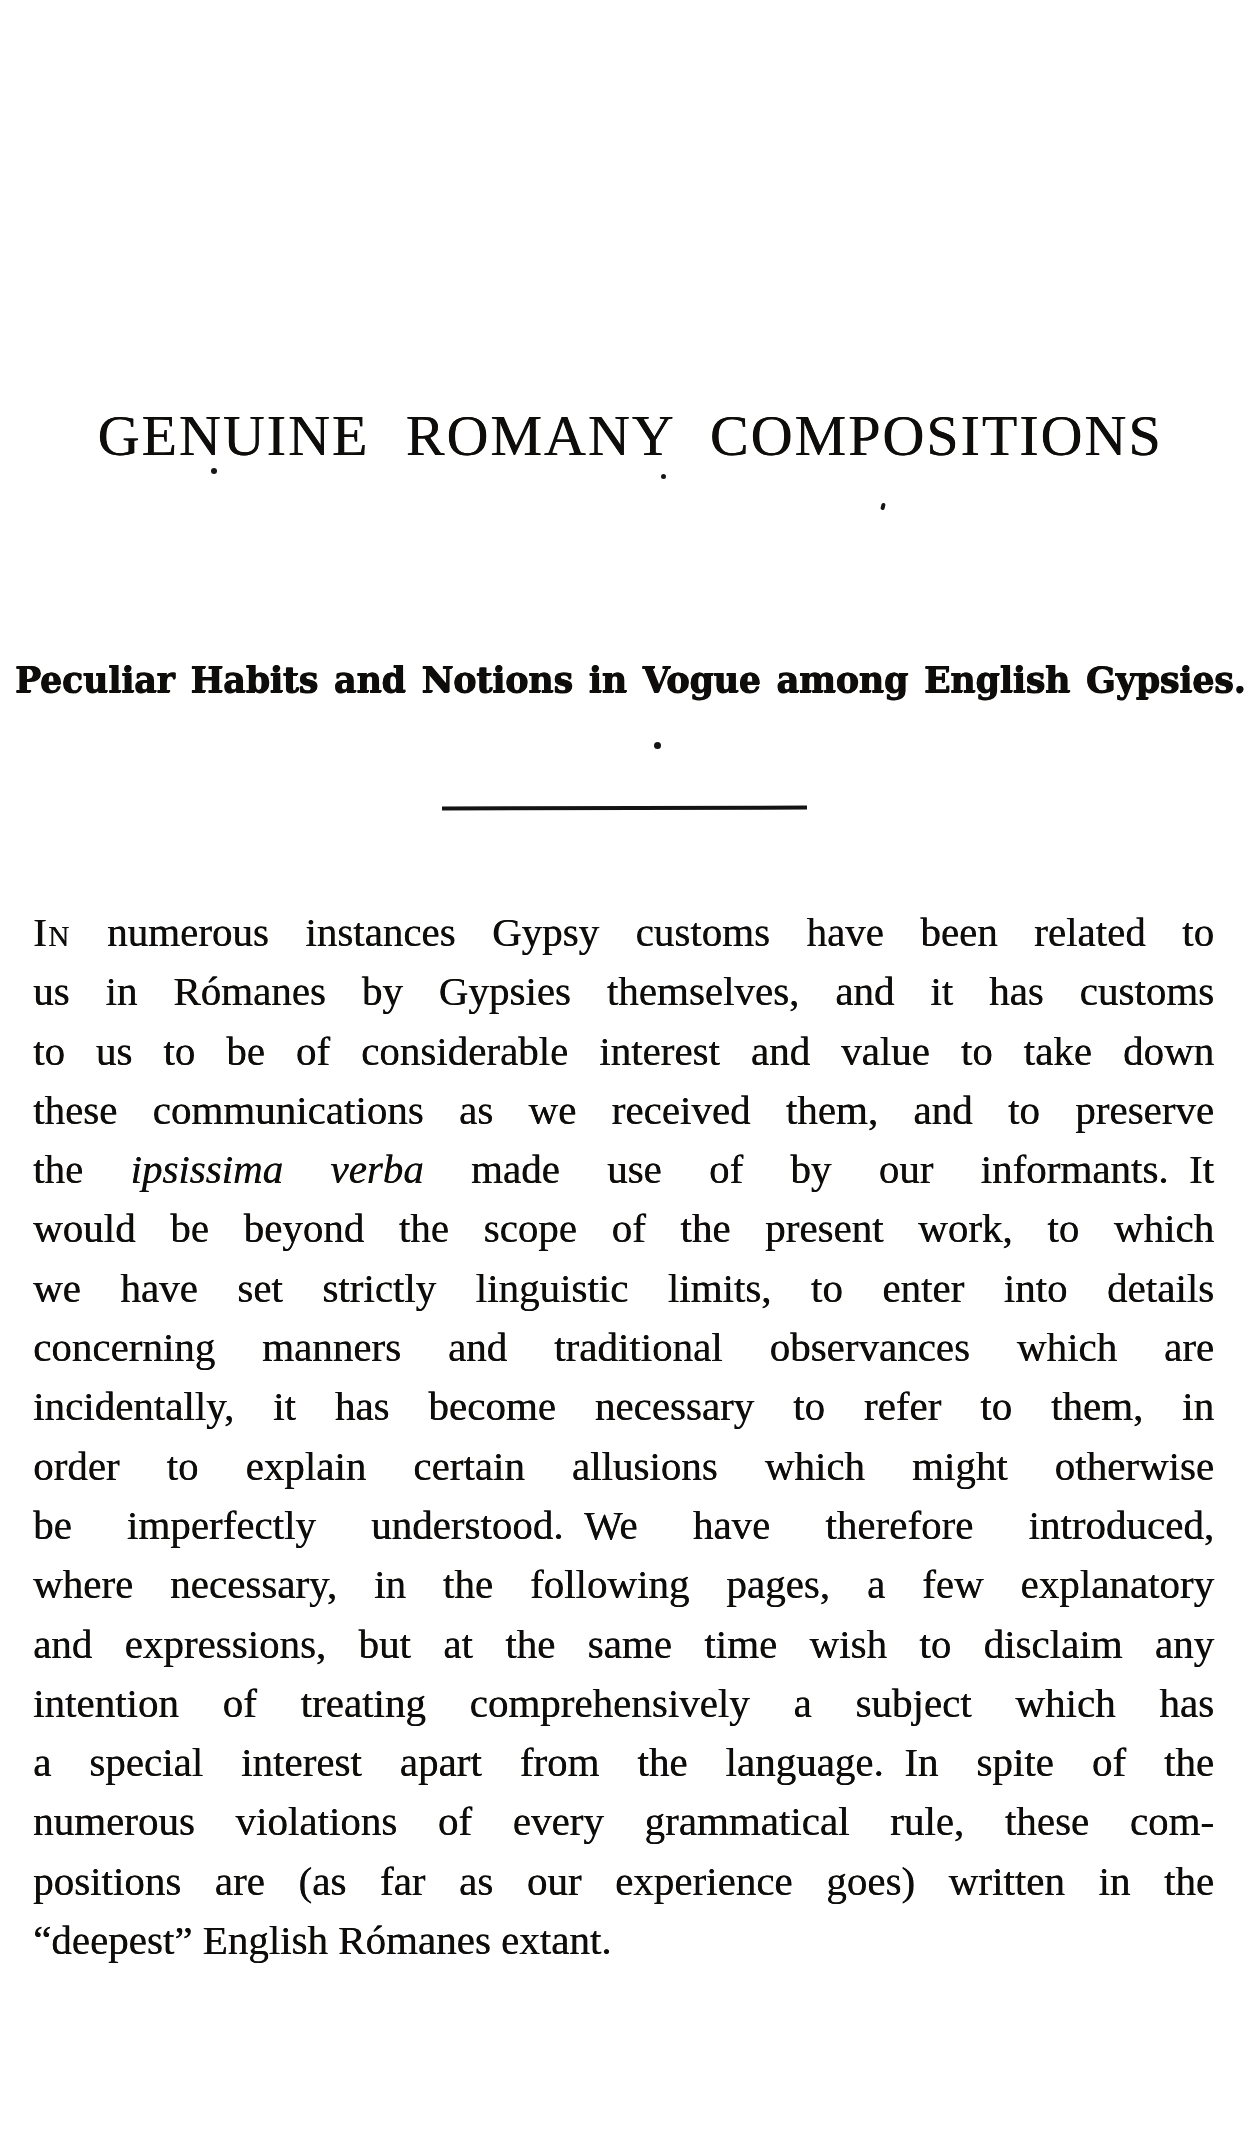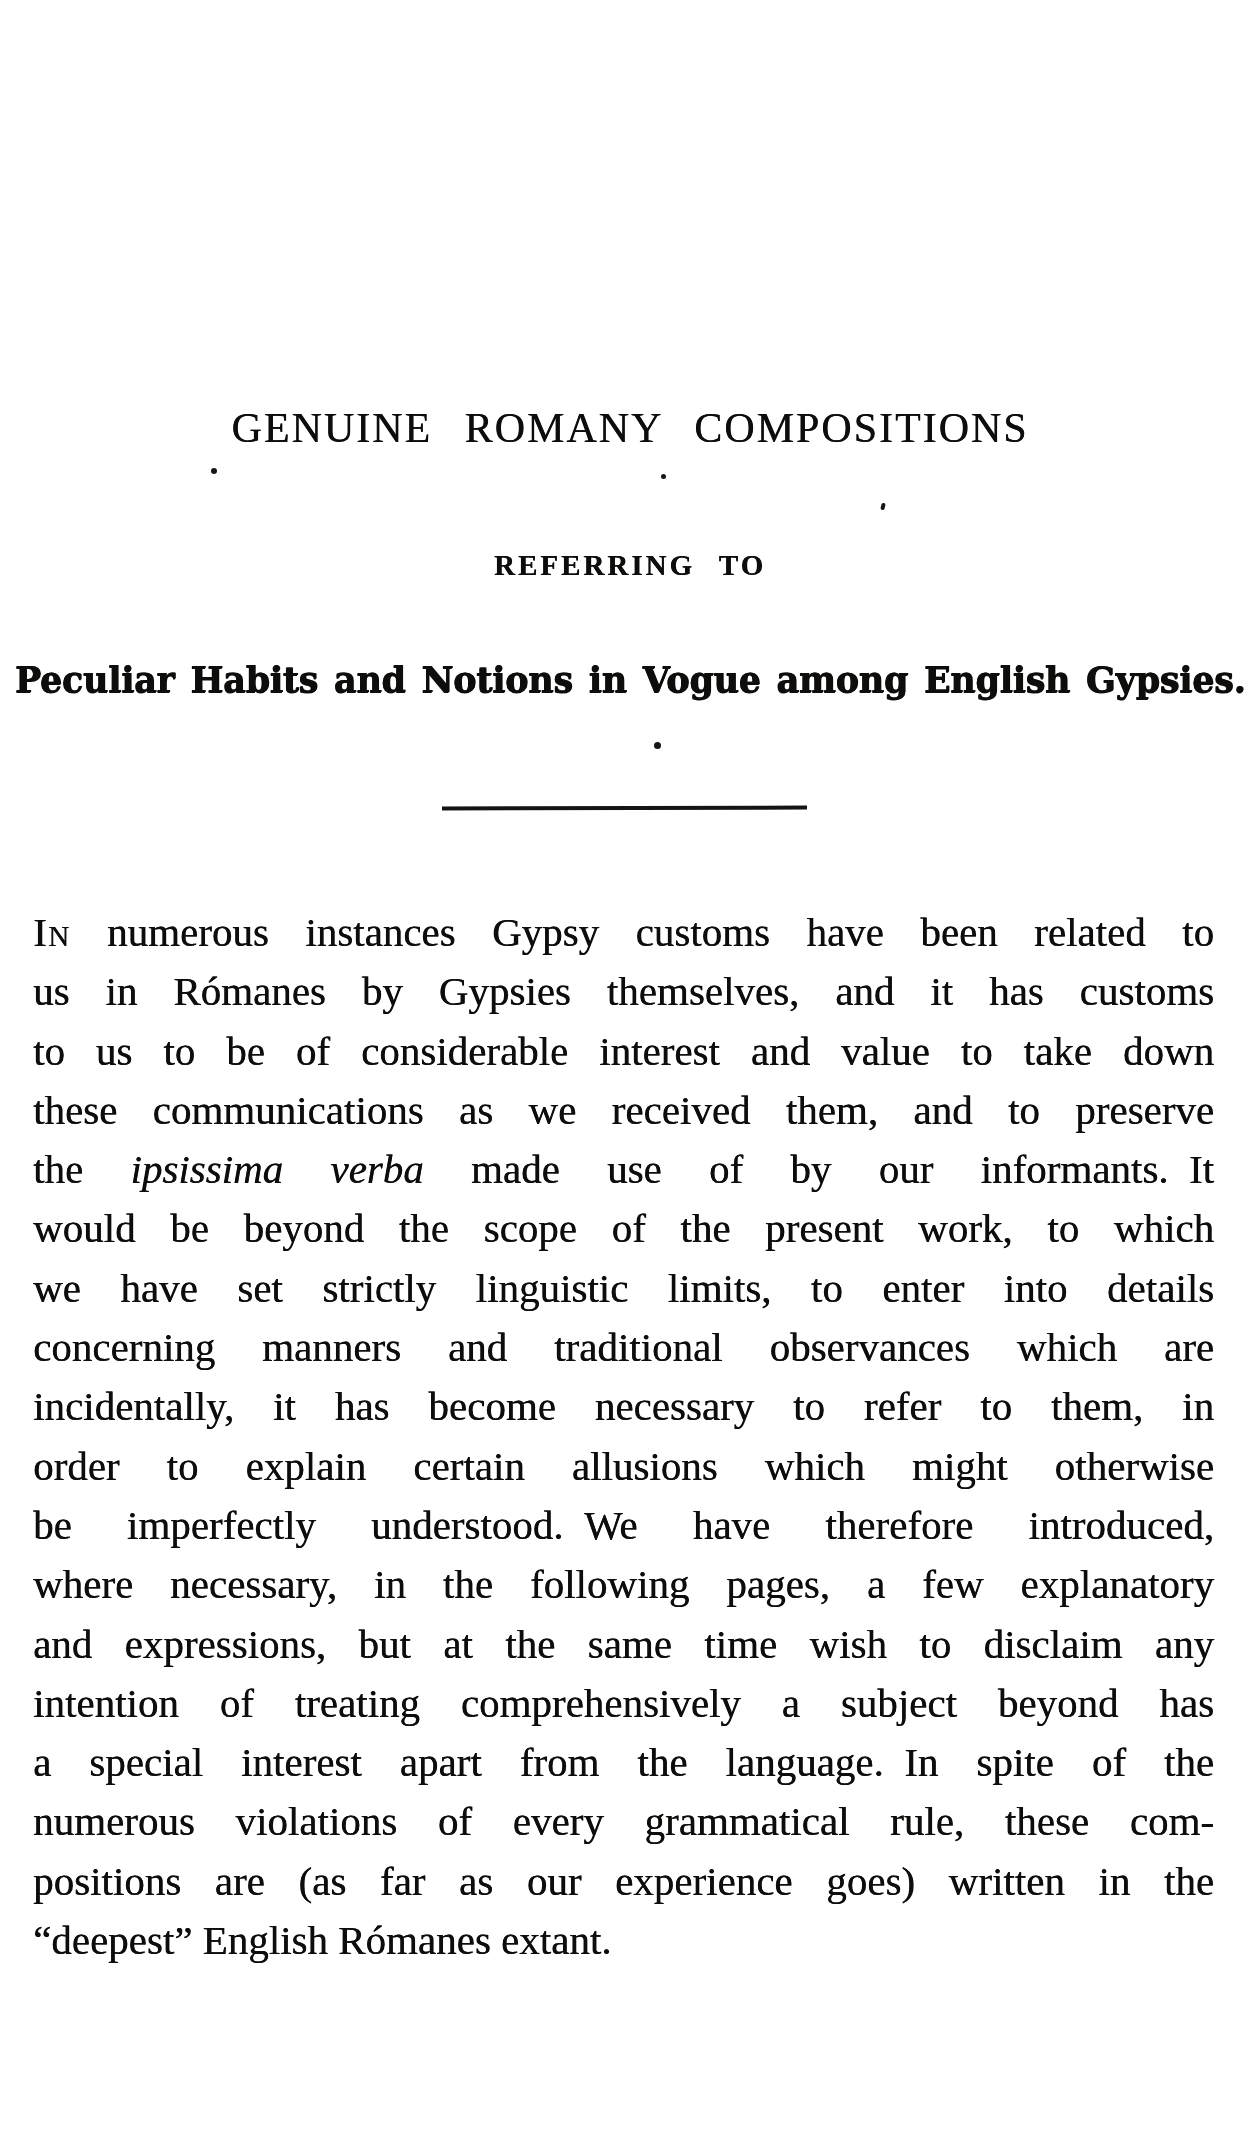--- a/index.html
+++ b/index.html
@@ -18,21 +18,21 @@
     text-shadow: 0.4px 0 0 currentColor; 
   }
 
   .title {
     position: absolute;
     top: 407px;
     left: 0;
     width: 100%;
     margin: 0;
     text-align: center;
-    font-size: 42px;
+    font-size: 58px;
     line-height: 1;
     font-weight: normal;
     letter-spacing: 2px;
     word-spacing: 20px;
   }
 
   .kicker {
     position: absolute;
     top: 551px;
     left: 0;
@@ -106,21 +106,20 @@
   .speck-3 { left: 654px; top: 742px; width: 7px; height: 7px; }
   .speck-4 { left: 881px; top: 503px; width: 4px; height: 7px; border-radius: 2px; transform: rotate(14deg); }
 </style>
 </head>
 <body>
 
 <div class="page" style="--ink: #0e0d0b; --paper: #ffffff;">
 
   <h1 class="title">GENUINE ROMANY COMPOSITIONS</h1>
 
-  <div class="kicker">REFERRING TO</div>
 
   <div class="subtitle">Peculiar Habits and Notions in Vogue among English Gypsies.</div>
 
   <div class="divider"></div>
 
   <div class="speck speck-1"></div>
   <div class="speck speck-2"></div>
   <div class="speck speck-3"></div>
   <div class="speck speck-4"></div>
 
@@ -131,20 +130,20 @@
       <div class="line"><span>these communications as we received them, and to preserve</span></div>
       <div class="line"><span>the </span><span class="italic">ipsissima verba</span><span> made use of by our informants. It</span></div>
       <div class="line"><span>would be beyond the scope of the present work, to which</span></div>
       <div class="line"><span>we have set strictly linguistic limits, to enter into details</span></div>
       <div class="line"><span>concerning manners and traditional observances which are</span></div>
       <div class="line"><span>incidentally, it has become necessary to refer to them, in</span></div>
       <div class="line"><span>order to explain certain allusions which might otherwise</span></div>
       <div class="line"><span>be imperfectly understood. We have therefore introduced,</span></div>
       <div class="line"><span>where necessary, in the following pages, a few explanatory</span></div>
       <div class="line"><span>and expressions, but at the same time wish to disclaim any</span></div>
-      <div class="line"><span>intention of treating comprehensively a subject beyond has</span></div>
+      <div class="line"><span>intention of treating comprehensively a subject which has</span></div>
       <div class="line"><span>a special interest apart from the language. In spite of the</span></div>
       <div class="line"><span>numerous violations of every grammatical rule, these com-</span></div>
       <div class="line"><span>positions are (as far as our experience goes) written in the</span></div>
       <div class="line last"><span>“deepest” English Rómanes extant.</span></div>
     </div>
 
 </div>
 
 </body></html>

